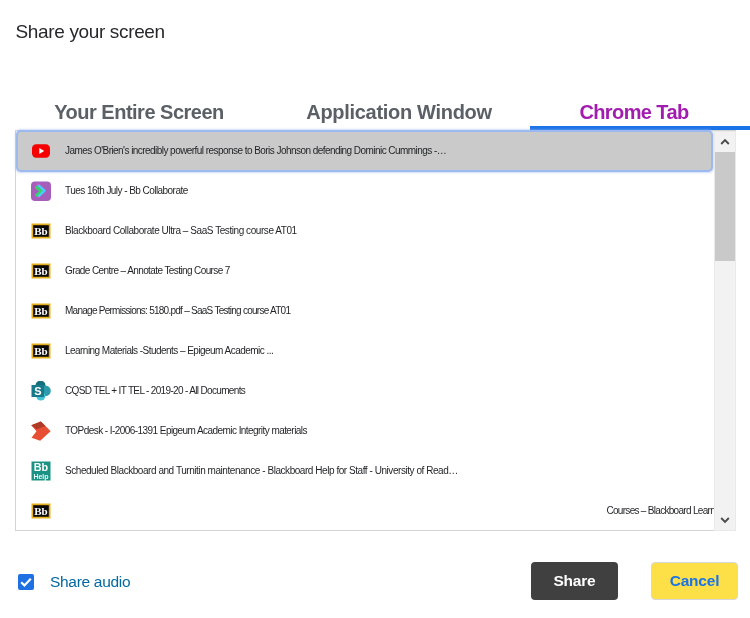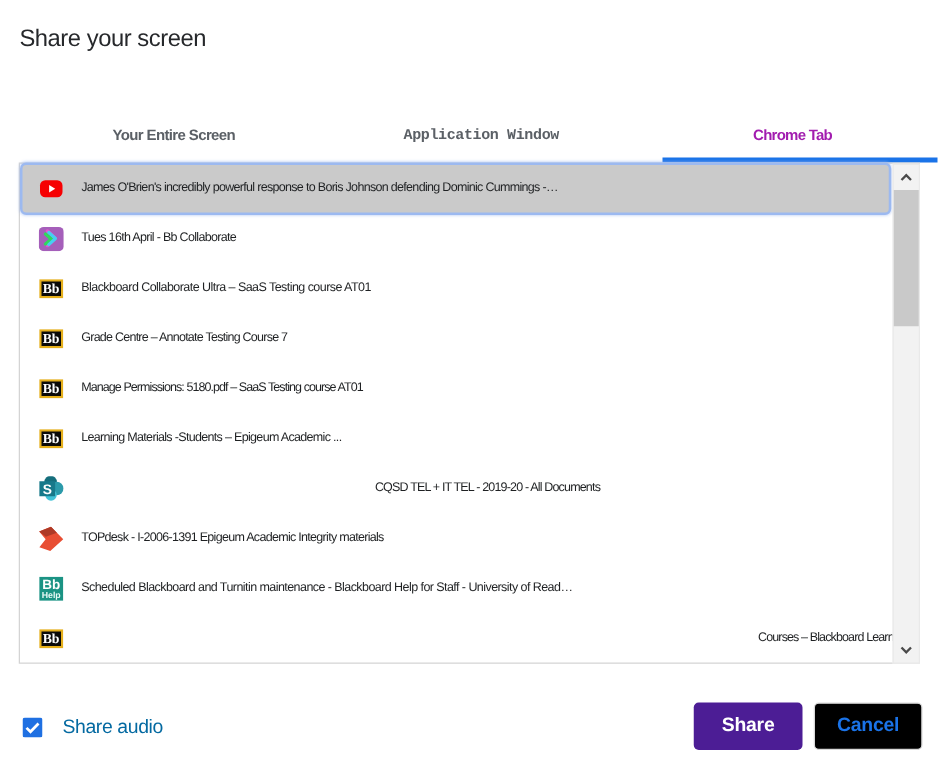--- a/index.html
+++ b/index.html
@@ -1,66 +1,66 @@
 <!DOCTYPE html>
 <html><head>
 <meta charset="utf-8">
 <style>
   html,body{margin:0;padding:0;}
   body{width:750px;height:618px;background:#fff;font-family:"Liberation Sans",sans-serif;overflow:hidden;}
   #wrap{position:relative;width:750px;height:618px;background:#fff;}
   .abs{position:absolute;}
   #title{left:15.5px;top:21px;font-size:19px;color:#26282b;letter-spacing:-0.35px;}
   #subtitle{left:14.5px;top:59px;font-size:15.5px;color:#26282b;letter-spacing:-0.45px;}
-  .tab{top:101px;font-size:12px;font-weight:bold;color:#5b6066;letter-spacing:-0.3px;transform:translateX(-50%);white-space:nowrap;}
+  .tab{top:101px;font-size:20px;font-weight:bold;color:#5b6066;letter-spacing:-0.3px;transform:translateX(-50%);white-space:nowrap;}
   #tab1{letter-spacing:-0.5px;}
   #tab3{letter-spacing:-0.6px;}
   .tab.active{color:#a21caf;}
   #underline{left:530px;top:126px;width:220px;height:3.5px;background:#1a73e8;}
   #selrow{left:16px;top:130px;width:693px;height:38px;background:#cacaca;border:2px solid #9cb9f0;border-radius:5px;box-shadow:0 0 2px 0.5px rgba(150,180,240,0.45);}
   .row{left:16px;width:697px;height:40px;}
   .icon{position:absolute;left:15px;top:10px;width:20px;height:20px;}
   .rtext{position:absolute;left:49px;top:0;width:650px;height:40px;line-height:40px;font-size:10px;color:#1f2123;letter-spacing:-0.35px;white-space:nowrap;overflow:hidden;}
   
   #sbtrack{left:714px;top:131px;width:22px;height:400px;background:#f2f2f2;border:1px solid #e9e9e9;box-sizing:border-box;}
   #sbthumb{left:715px;top:152px;width:20px;height:109px;background:#c9c9c9;}
   
   #cklabel{left:50px;top:573px;font-size:15.5px;color:#0369a1;letter-spacing:-0.3px;}
   .btn{top:562px;width:87px;height:38px;border-radius:4px;font-size:15.5px;font-weight:bold;line-height:38px;text-align:center;box-sizing:border-box;letter-spacing:-0.2px;}
-  #sharebtn{left:555px;background:#4c1d95;color:#fff;}
-  #cancelbtn{left:651px;background:#000000;border:1px solid #d8d8d8;color:#1a73e8;line-height:36px;}
+  #sharebtn{left:531px;background:#404040;color:#fff;}
+  #cancelbtn{left:651px;background:#fde047;border:1px solid #d8d8d8;color:#1a73e8;line-height:36px;}
 </style>
 </head>
 <body>
 <div id="wrap">
   <div class="abs" id="title">Share your screen</div>
 
   <div class="abs tab" id="tab1" style="left:139px;">Your Entire Screen</div>
-  <div class="abs tab" style="left:385px;font-family:Liberation Mono, monospace;">Application Window</div>
+  <div class="abs tab" style="left:399px;">Application Window</div>
   <div class="abs tab active" id="tab3" style="left:634px;">Chrome Tab</div>
   <div class="abs" id="underline"></div>
 
   <div class="abs" style="left:15px;top:130px;width:721px;height:401px;border:1px solid #d4d4d4;box-sizing:border-box;"></div>
   <div class="abs" id="selrow"></div>
 
   <div class="abs row" style="top:131px;">
     <svg class="icon" viewBox="0 0 20 20">
         <rect x="1" y="3.2" width="18" height="13.6" rx="4.2" fill="#f60002"></rect>
         <path d="M8.3 7 L13.2 10 L8.3 13 Z" fill="#fff"></path>
       </svg>
     <div class="rtext" id="r1t" style="letter-spacing:-0.55px;">James O'Brien's incredibly powerful response to Boris Johnson defending Dominic Cummings -…</div>
   </div>
   <div class="abs row" style="top:171px;">
     <svg class="icon" viewBox="0 0 20 20">
       <rect x="0" y="0.5" width="20" height="19.5" rx="4" fill="#a55fba"></rect>
       <path d="M7 3.9 L13 9.6 L7 15.3" fill="none" stroke="#e84fd3" stroke-width="3" stroke-linecap="round" stroke-linejoin="round"></path>
       <path d="M5.4 6.2 L10.2 10.3 L5.4 14.2" fill="none" stroke="#2fd95c" stroke-width="2.7" stroke-linecap="round" stroke-linejoin="round"></path>
       <path d="M8 4.9 L13.4 9.8 L8 14.7" fill="none" stroke="#45cff2" stroke-width="2.5" stroke-linecap="round" stroke-linejoin="round"></path>
     </svg>
-    <div class="rtext" style="letter-spacing:-0.55px;">Tues 16th April - Bb Collaborate</div>
+    <div class="rtext" style="letter-spacing:-0.55px;">Tues 16th July - Bb Collaborate</div>
   </div>
   <div class="abs row" style="top:211px;">
     <svg class="icon" viewBox="0 0 20 20">
         <rect x="0.5" y="2.5" width="19" height="15" fill="#e5af1c"></rect>
         <rect x="2.2" y="4.2" width="15.6" height="11.6" fill="#0a0a0a"></rect>
         <text x="9.9" y="13.6" font-family="Liberation Serif,serif" font-weight="bold" font-size="11" fill="#fff" text-anchor="middle">Bb</text>
       </svg>
     <div class="rtext" style="letter-spacing:-0.44px;">Blackboard Collaborate Ultra – SaaS Testing course AT01</div>
   </div>
   <div class="abs row" style="top:251px;">
@@ -88,21 +88,21 @@
     <div class="rtext" style="letter-spacing:-0.54px;">Learning Materials -Students – Epigeum Academic ...</div>
   </div>
   <div class="abs row" style="top:371px;">
     <svg class="icon" viewBox="0 0 20 20">
       <circle cx="9.5" cy="4.6" r="5" fill="#156e7c"></circle>
       <circle cx="14.4" cy="9.8" r="5.4" fill="#2b9aaa"></circle>
       <circle cx="9.8" cy="15" r="4.6" fill="#43c3d7"></circle>
       <rect x="0.5" y="4" width="12.6" height="12" fill="#17798a"></rect>
       <text x="6.9" y="14" font-family="Liberation Sans,sans-serif" font-weight="bold" font-size="11" fill="#fff" text-anchor="middle">S</text>
     </svg>
-    <div class="rtext" style="letter-spacing:-0.66px;text-align:center;">CQSD TEL + IT TEL - 2019-20 - All Documents</div>
+    <div class="rtext" style="letter-spacing:-0.66px;">CQSD TEL + IT TEL - 2019-20 - All Documents</div>
   </div>
   <div class="abs row" style="top:411px;">
     <svg class="icon" viewBox="0 0 20 20">
       <path d="M0.3 4.2 L9.8 0.4 L14.5 5.1 L19.6 10.3 L9.2 19.7 L0.5 16.8 L5.5 10.3 Z" fill="#e84e33"></path>
       <path d="M0.3 4.2 L9.8 0.4 L14.5 5.1 L5.7 8.3 Z" fill="#ae3a27"></path>
     </svg>
     <div class="rtext" style="letter-spacing:-0.56px;">TOPdesk - I-2006-1391 Epigeum Academic Integrity materials</div>
   </div>
   <div class="abs row" style="top:451px;">
     <svg class="icon" viewBox="0 0 20 20">

